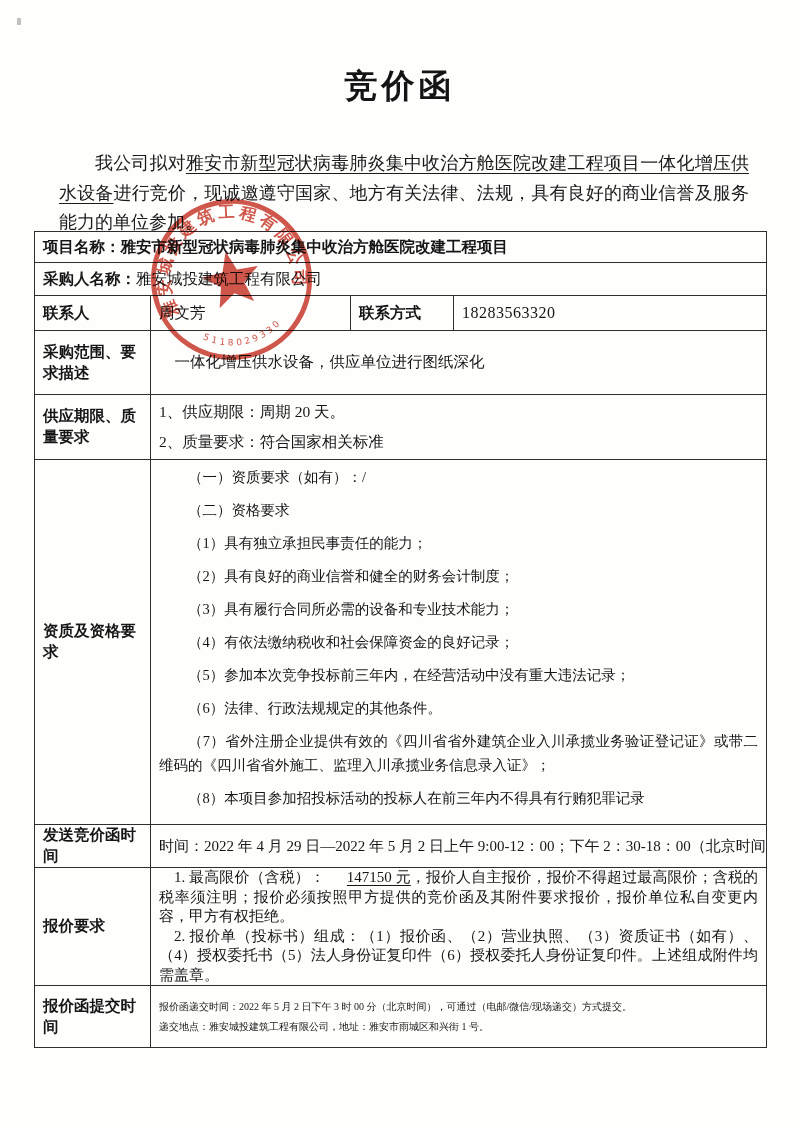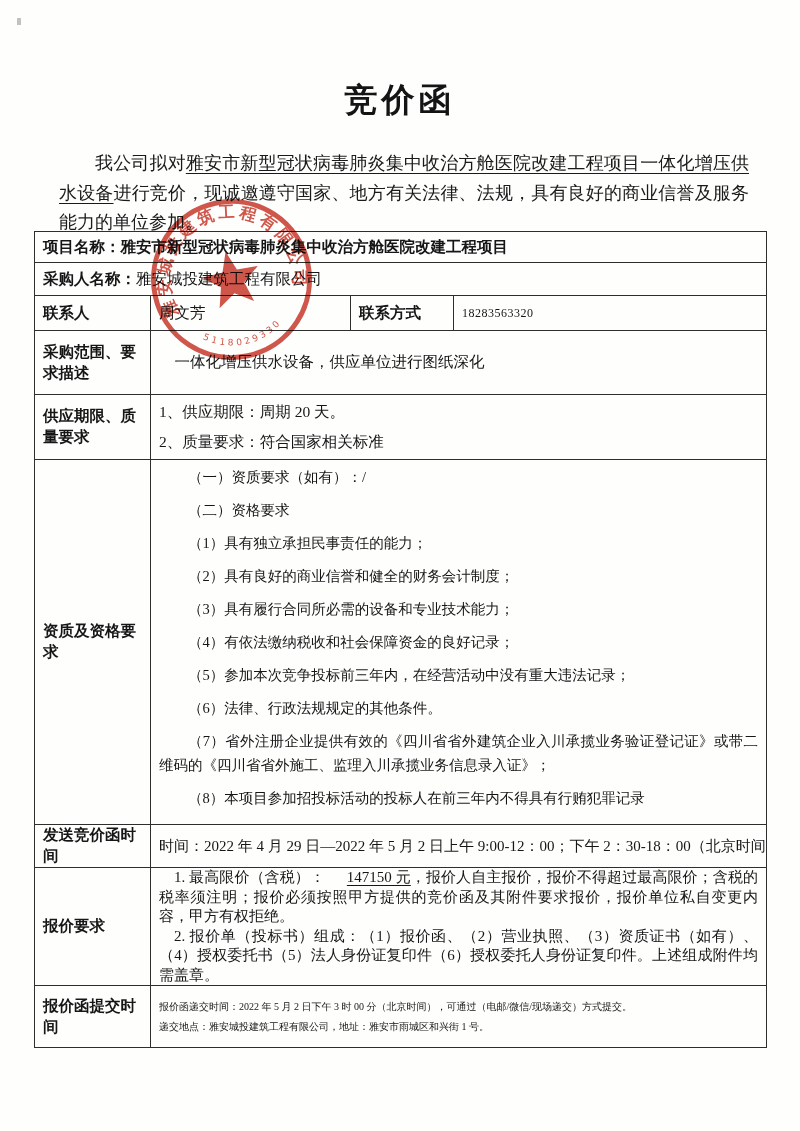--- a/index.html
+++ b/index.html
@@ -7,21 +7,21 @@
     position:relative;
     width:800px;height:1131px;
     margin:0 auto;
     background:#fefefd;
     font-family:"Liberation Serif","DejaVu Serif",serif;
     color:#1c1c1c;
     overflow:hidden;
   }
   .speck{position:absolute;left:17px;top:18px;width:4px;height:7px;background:#9a9a9a;opacity:.6;}
   .doc-title{
-    position:absolute;left:0;right:0;top:78px;
+    position:absolute;left:0;right:0;top:64px;
     text-align:center;
     font-size:33px;font-weight:bold;letter-spacing:4px;
     color:#141414;
   }
   .intro{
     position:absolute;left:59px;top:131px;width:690px;
     font-size:18px;line-height:29.5px;
     text-align:justify;text-indent:2em;
     color:#1a1a1a;
   }
@@ -54,21 +54,21 @@
   .scope-cell{vertical-align:top;padding-top:9px;text-indent:1em;}
   .supply-cell div{line-height:30px;}
   .qual-cell{padding:8px 4px 4px 8px;font-size:14.5px;}
   .q-item{line-height:24px;margin:0 0 9px 0;text-indent:2em;text-align:justify;}
   .time-cell{white-space:nowrap;font-size:15px;padding-left:8px;}
   .quote-cell{font-size:15px;padding:1px 6px 1px 8px;}
   .quote-para{line-height:19.5px;text-indent:1em;text-align:justify;margin:0;}
   .quote-para u{text-underline-offset:3px;margin-left:18px;}
   .submit-cell{font-size:10px;padding:1px 8px;}
   .submit-cell div{line-height:20px;text-align:justify;}
-  .phone-cell{padding-left:15px;font-size:12px;letter-spacing:.5px;}
+  .phone-cell{padding-left:15px;font-size:16px;letter-spacing:.5px;}
   .name-cell{padding-left:12px;}
   .stamp{
     position:absolute;left:148px;top:196px;
     width:167px;height:167px;
     opacity:.85;
     mix-blend-mode:multiply;
     pointer-events:none;
   }
 </style>
 </head>

